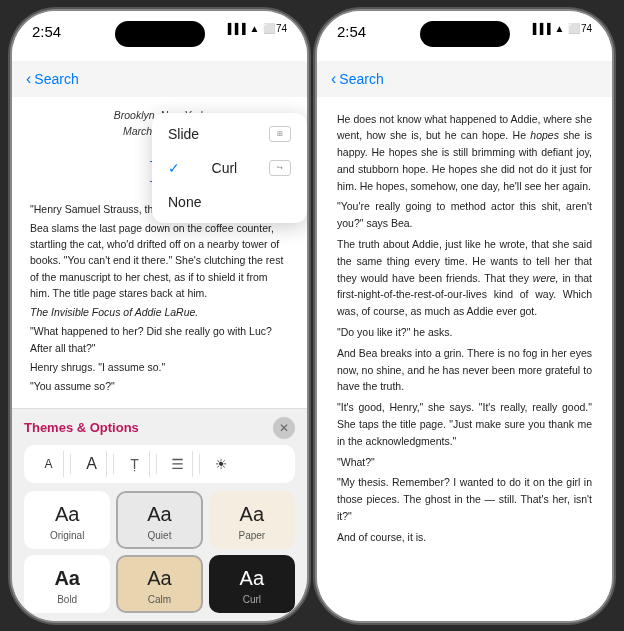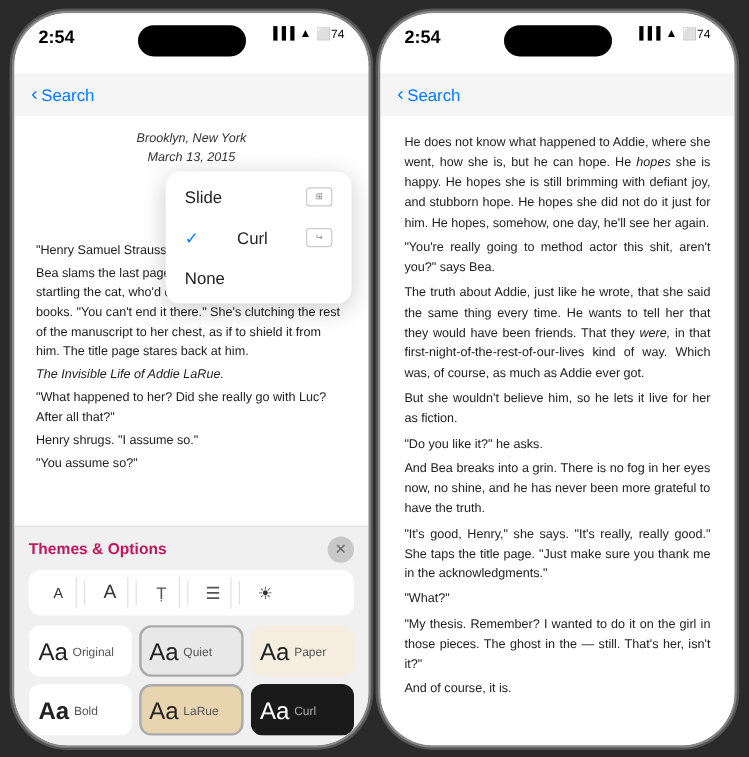--- a/index.html
+++ b/index.html
@@ -44,21 +44,21 @@
       background: #fff;
       display: flex;
       align-items: flex-start;
       justify-content: space-between;
       padding: 12px 20px 0 20px;
       flex-shrink: 0;
       position: relative;
     }
     .status-bar .time {
       font-size: 15px;
-      font-weight: 700;
+      font-weight: 400;
       color: #000;
     }
     .status-bar .icons {
       display: flex;
       gap: 4px;
       align-items: center;
     }
     .status-bar .icons span {
       font-size: 10px;
       color: #000;
@@ -130,21 +130,21 @@
     .book-text-left p {
       margin-bottom: 3px;
     }
     .book-text-left .italic { font-style: italic; }
     .book-text-left .bold { font-weight: bold; }
 
     
     .slide-panel {
       position: absolute;
       bottom: 185px;
-      right: 14px;
+      right: 0;
       background: #fff;
       border-radius: 12px;
       box-shadow: 0 4px 20px rgba(0,0,0,0.2);
       width: 155px;
       padding: 4px 2px;
       z-index: 10;
     }
     .slide-panel-item {
       display: flex;
       align-items: center;
@@ -241,21 +241,21 @@
     .themes-grid {
       display: grid;
       grid-template-columns: repeat(3, 1fr);
       gap: 6px;
     }
     .theme-card {
       background: #fff;
       border-radius: 10px;
       padding: 10px 6px 6px 6px;
       display: flex;
-      flex-direction: row;
+      flex-direction: column;
       align-items: center;
       gap: 4px;
       border: 2px solid transparent;
     }
     .theme-card.active {
       border-color: #aaa;
     }
     .theme-card.calm-active {
       border-color: #aaa;
     }
@@ -325,21 +325,21 @@
 
     <div class="book-content">
       <div class="book-text-left">
         <div class="header">
           <div>Brooklyn, New York</div>
           <div>March 13, 2015</div>
         </div>
         <div class="chapter">II</div>
         <p>"Henry Samuel Strauss, this is <span class="bold">bullshit</span>."</p>
         <p>Bea slams the last page down on the coffee counter, startling the cat, who'd drifted off on a nearby tower of books. "You can't end it there." She's clutching the rest of the manuscript to her chest, as if to shield it from him. The title page stares back at him.</p>
-        <p class="italic">The Invisible Life of Addie LaRue.</p>
+        <p class="italic">The Invisible Focus of Addie LaRue.</p>
         <p>"What happened to her? Did she really go with Luc? After all that?"</p>
         <p>Henry shrugs. "I assume so."</p>
         <p>"You assume so?"</p>
 
       </div>
 
       <div class="slide-panel">
         <div class="slide-panel-item">
           <span>Slide</span>
           <div class="icon-right">⊞</div>
@@ -397,21 +397,21 @@
         <div class="theme-card theme-paper">
           <span class="theme-aa">Aa</span>
           <span class="theme-name">Paper</span>
         </div>
         <div class="theme-card theme-bold">
           <span class="theme-aa" style="font-weight:700;">Aa</span>
           <span class="theme-name">Bold</span>
         </div>
         <div class="theme-card theme-calm calm-active">
           <span class="theme-aa">Aa</span>
-          <span class="theme-name">LaRue</span>
+          <span class="theme-name">Calm</span>
         </div>
         <div class="theme-card theme-focus">
           <span class="theme-aa" style="color:#fff;">Aa</span>
           <span class="theme-name" style="color:#aaa;">Curl</span>
         </div>
       </div>
     </div>
   </div>
 
   <div class="phone">
@@ -431,21 +431,20 @@
         <span class="chevron">‹</span>
         <span>Search</span>
       </div>
     </div>
 
     <div class="book-content">
       <div class="book-text-right">
         <p>He does not know what happened to Addie, where she went, how she is, but he can hope. He <span class="italic">hopes</span> she is happy. He hopes she is still brimming with defiant joy, and stubborn hope. He hopes she did not do it just for him. He hopes, somehow, one day, he'll see her again.</p>
         <p>"You're really going to method actor this shit, aren't you?" says Bea.</p>
         <p>The truth about Addie, just like he wrote, that she said the same thing every time. He wants to tell her that they would have been friends. That they <span class="italic">were,</span> in that first-night-of-the-rest-of-our-lives kind of way. Which was, of course, as much as Addie ever got.</p>
-        <p>But she wouldn't believe him, so he lets it live for her as fiction.</p>
         <p>"Do you like it?" he asks.</p>
         <p>And Bea breaks into a grin. There is no fog in her eyes now, no shine, and he has never been more grateful to have the truth.</p>
         <p>"It's good, Henry," she says. "It's really, really good." She taps the title page. "Just make sure you thank me in the acknowledgments."</p>
         <p>"What?"</p>
         <p>"My thesis. Remember? I wanted to do it on the girl in those pieces. The ghost in the — still. That's her, isn't it?"</p>
         <p>And of course, it is.</p>
 
       </div>
 
     </div>

